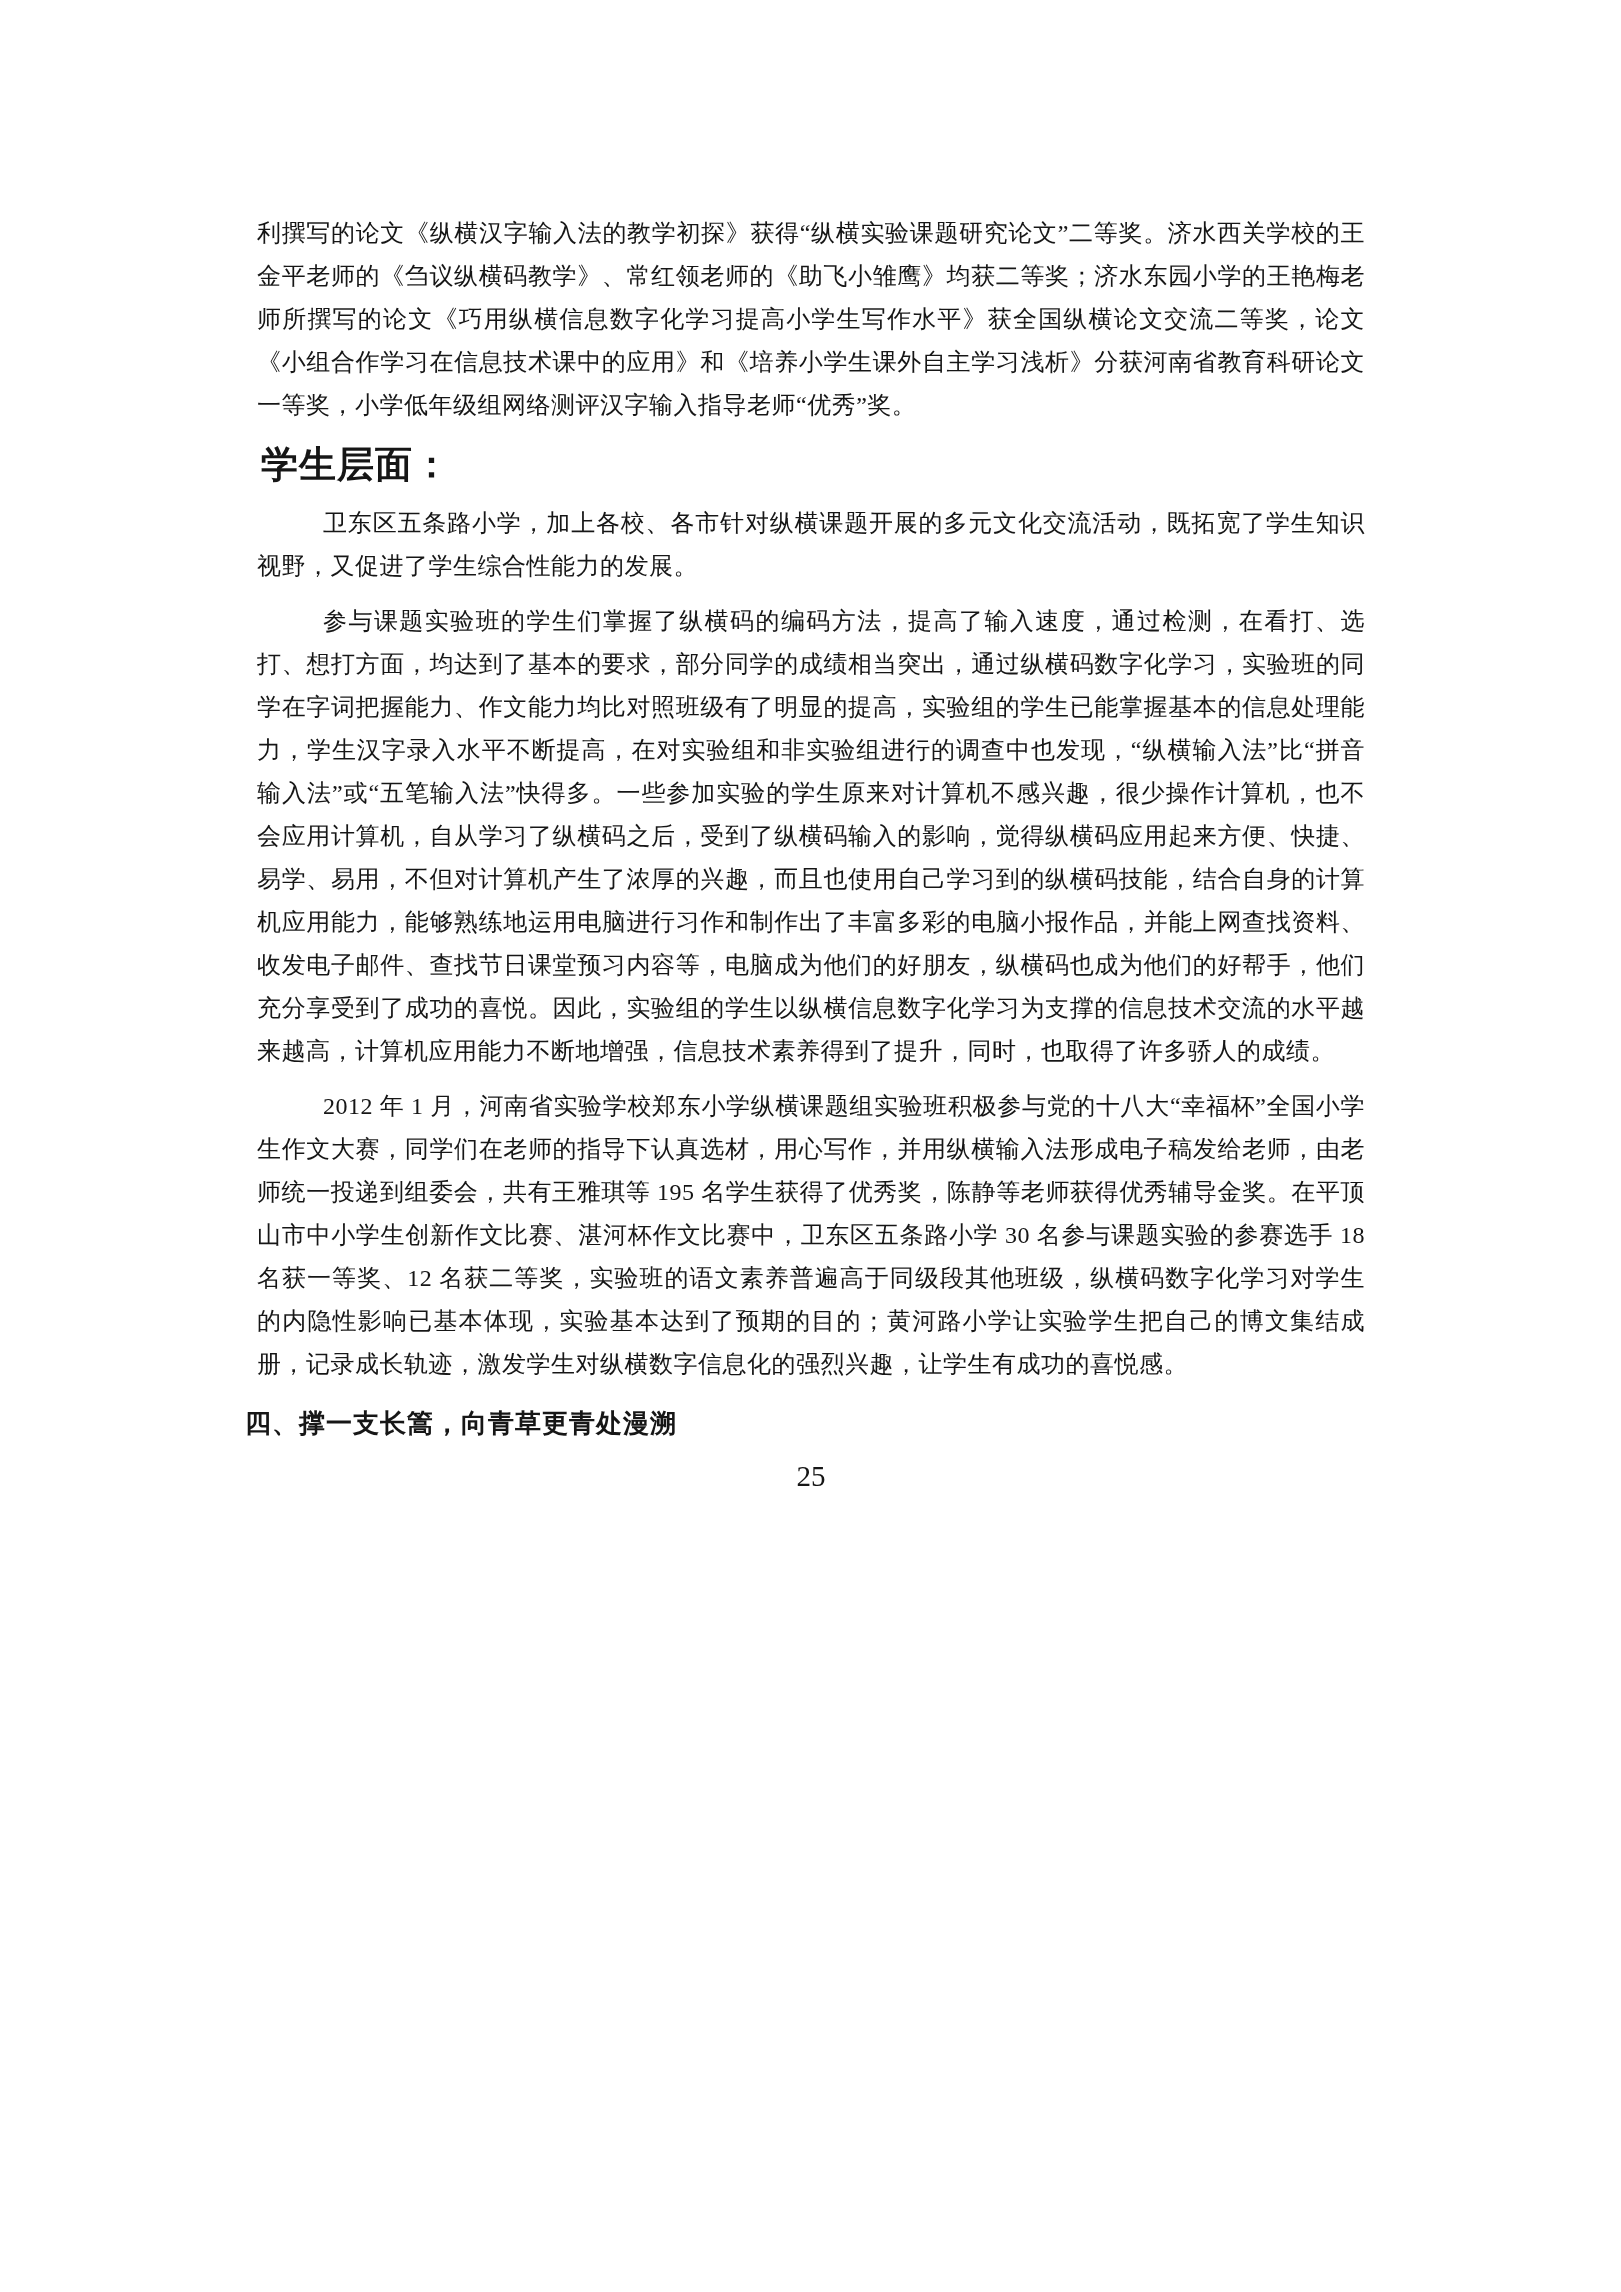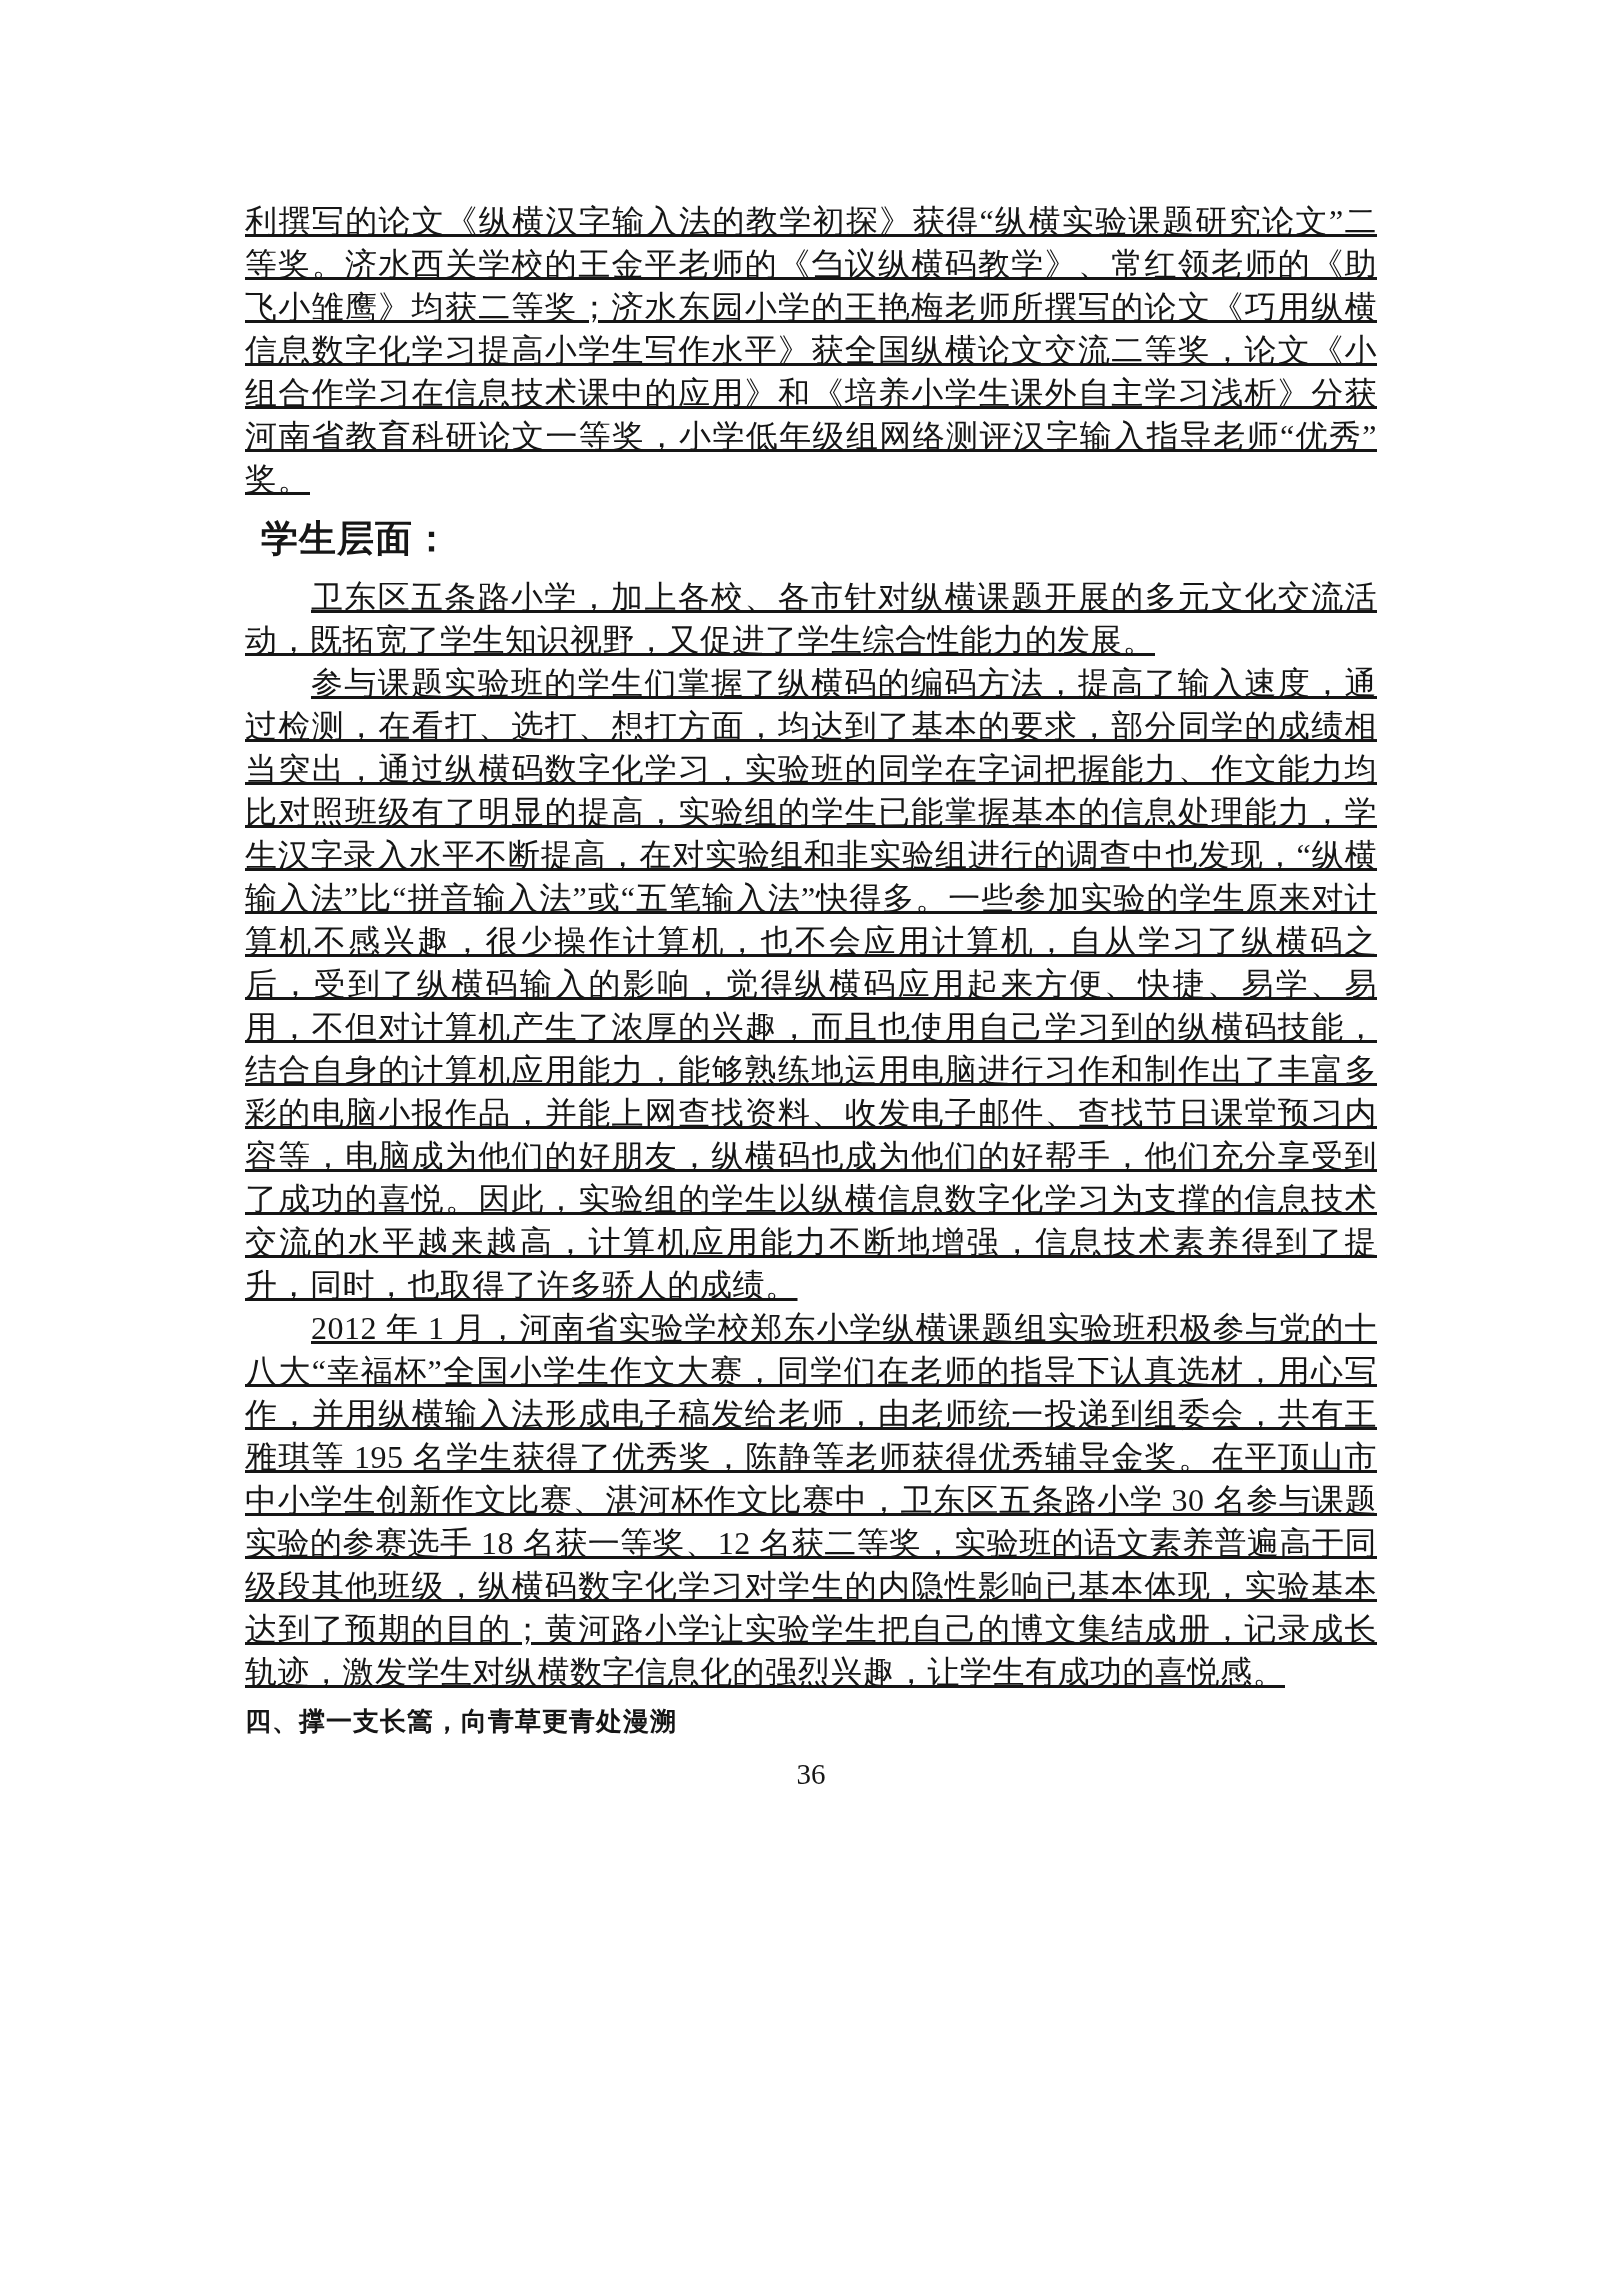--- a/index.html
+++ b/index.html
@@ -14,27 +14,26 @@
     height: 2293px;
     background: #ffffff;
     color: #161616;
     overflow: hidden;
     font-family: "Liberation Serif", "DejaVu Serif", serif;
   }
   .content {
     padding: 200px 244px 0 245px;
   }
   p.body {
-    margin: 0;
-    font-size: 32px;
+    margin: 12px;
+    font-size: 24px;
     line-height: 43px;
     text-align: justify;
     text-justify: inter-character;
     letter-spacing: 0.5px;
-    text-decoration: underline;
   }
   p.body.indent {
     text-indent: 66px;
   }
   .section-heading {
     margin: 16px;
     font-size: 37px;
     line-height: 43px;
     font-weight: 700;
     letter-spacing: 1px;
@@ -59,16 +58,16 @@
 <div class="page">
   <div class="content">
     <div id="blocks">
         <p class="body">利撰写的论文《纵横汉字输入法的教学初探》获得“纵横实验课题研究论文”二等奖。济水西关学校的王金平老师的《刍议纵横码教学》、常红领老师的《助飞小雏鹰》均获二等奖；济水东园小学的王艳梅老师所撰写的论文《巧用纵横信息数字化学习提高小学生写作水平》获全国纵横论文交流二等奖，论文《小组合作学习在信息技术课中的应用》和《培养小学生课外自主学习浅析》分获河南省教育科研论文一等奖，小学低年级组网络测评汉字输入指导老师“优秀”奖。</p>
         <h2 class="section-heading">学生层面：</h2>
         <p class="body indent">卫东区五条路小学，加上各校、各市针对纵横课题开展的多元文化交流活动，既拓宽了学生知识视野，又促进了学生综合性能力的发展。</p>
         <p class="body indent">参与课题实验班的学生们掌握了纵横码的编码方法，提高了输入速度，通过检测，在看打、选打、想打方面，均达到了基本的要求，部分同学的成绩相当突出，通过纵横码数字化学习，实验班的同学在字词把握能力、作文能力均比对照班级有了明显的提高，实验组的学生已能掌握基本的信息处理能力，学生汉字录入水平不断提高，在对实验组和非实验组进行的调查中也发现，“纵横输入法”比“拼音输入法”或“五笔输入法”快得多。一些参加实验的学生原来对计算机不感兴趣，很少操作计算机，也不会应用计算机，自从学习了纵横码之后，受到了纵横码输入的影响，觉得纵横码应用起来方便、快捷、易学、易用，不但对计算机产生了浓厚的兴趣，而且也使用自己学习到的纵横码技能，结合自身的计算机应用能力，能够熟练地运用电脑进行习作和制作出了丰富多彩的电脑小报作品，并能上网查找资料、收发电子邮件、查找节日课堂预习内容等，电脑成为他们的好朋友，纵横码也成为他们的好帮手，他们充分享受到了成功的喜悦。因此，实验组的学生以纵横信息数字化学习为支撑的信息技术交流的水平越来越高，计算机应用能力不断地增强，信息技术素养得到了提升，同时，也取得了许多骄人的成绩。</p>
         <p class="body indent">2012 年 1 月，河南省实验学校郑东小学纵横课题组实验班积极参与党的十八大“幸福杯”全国小学生作文大赛，同学们在老师的指导下认真选材，用心写作，并用纵横输入法形成电子稿发给老师，由老师统一投递到组委会，共有王雅琪等 195 名学生获得了优秀奖，陈静等老师获得优秀辅导金奖。在平顶山市中小学生创新作文比赛、湛河杯作文比赛中，卫东区五条路小学 30 名参与课题实验的参赛选手 18 名获一等奖、12 名获二等奖，实验班的语文素养普遍高于同级段其他班级，纵横码数字化学习对学生的内隐性影响已基本体现，实验基本达到了预期的目的；黄河路小学让实验学生把自己的博文集结成册，记录成长轨迹，激发学生对纵横数字信息化的强烈兴趣，让学生有成功的喜悦感。</p>
         <h1 class="chapter-heading">四、撑一支长篙，向青草更青处漫溯</h1>
       </div>
-    <div class="page-number">36</div>
+    <div class="page-number">25</div>
   </div>
 </div>
 
 
 </body></html>

